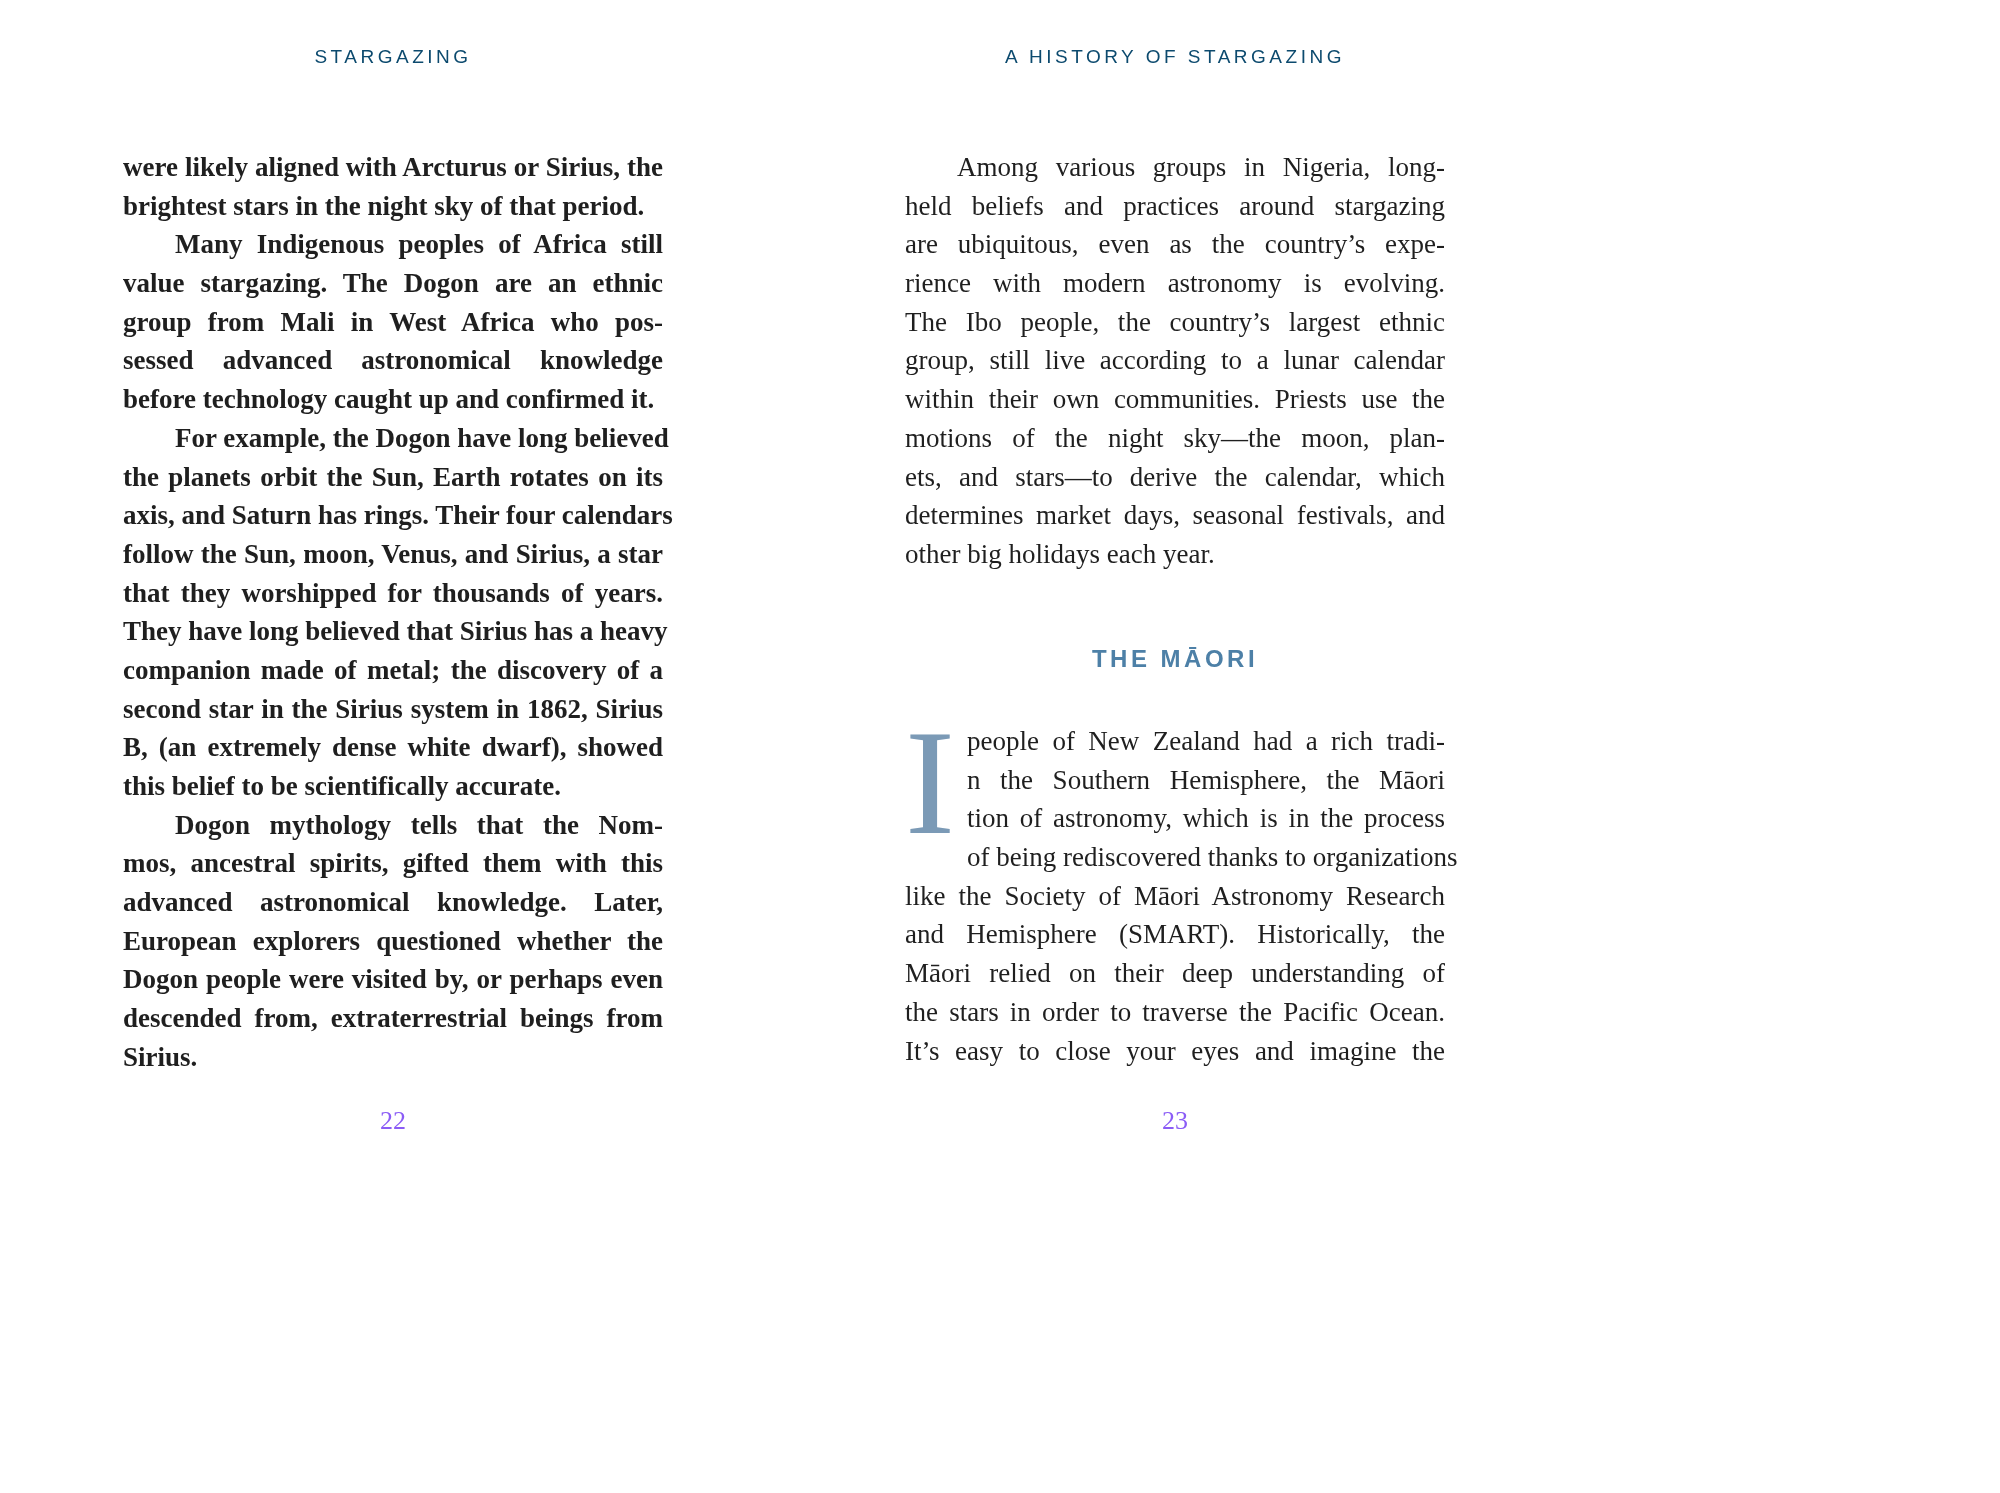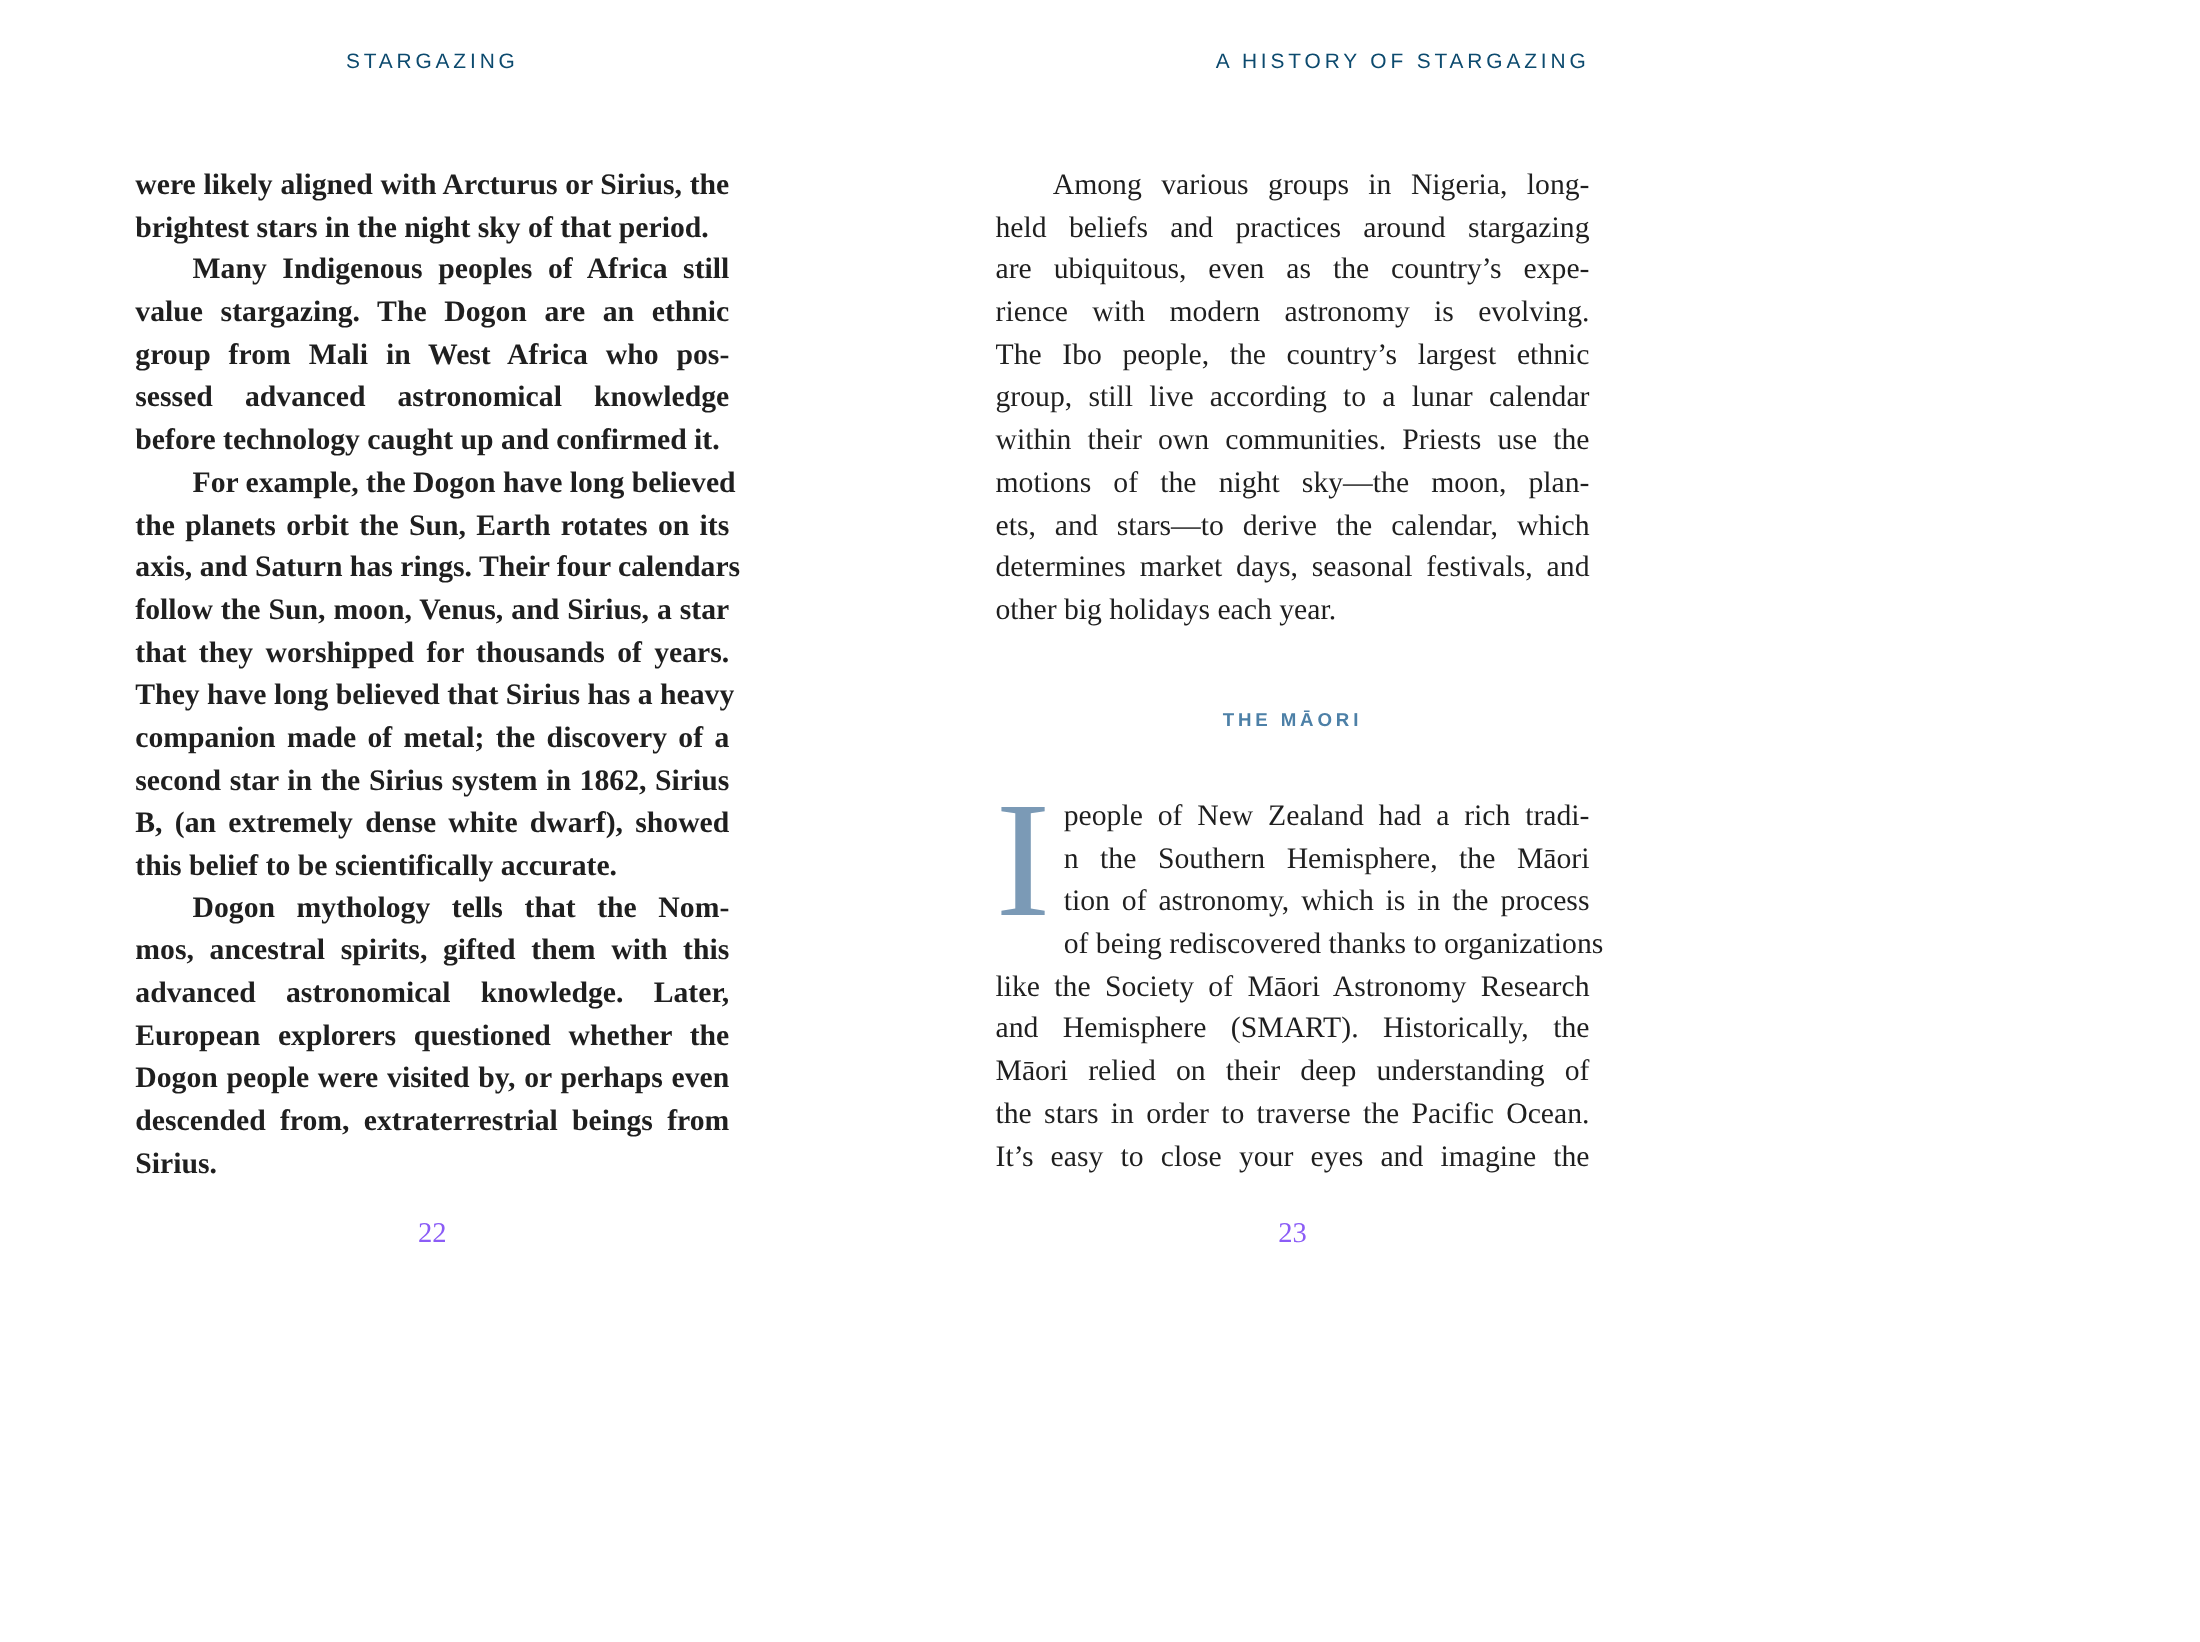--- a/index.html
+++ b/index.html
@@ -15,21 +15,21 @@
     top: 46px;
     width: 540px;
     text-align: center;
     font-family: "Liberation Sans", sans-serif;
     font-size: 19px;
     letter-spacing: 3.5px;
     color: #0c4a6e;
     font-weight: 400;
   }
   .head-left  { left: 123px; }
-  .head-right { left: 905px; text-align: right; }
+  .head-right { left: 905px; }
 
   .text-block {
     position: absolute;
     width: 540px;
     font-size: 27px;
     line-height: 38.7px;
     color: var(--text, #1f1f1f);
   }
   .block-left  { left: 123px; top: 148px; font-weight: bold; }
   .block-right { left: 905px; top: 148px; }
@@ -46,21 +46,21 @@
   .line.indent { text-indent: 52px; }
 
   .section-heading {
     position: absolute;
     left: 905px;
     top: 645px;
     width: 540px;
     text-align: center;
     font-family: "Liberation Sans", sans-serif;
     font-weight: bold;
-    font-size: 17px;
+    font-size: 24px;
     letter-spacing: 3.5px;
     color: var(--accent, #4d80a7);
   }
 
   .dropcap {
     float: left;
     font-family: "Liberation Serif", serif;
     font-size: 150px;
     line-height: 112px;
     height: 116px;

